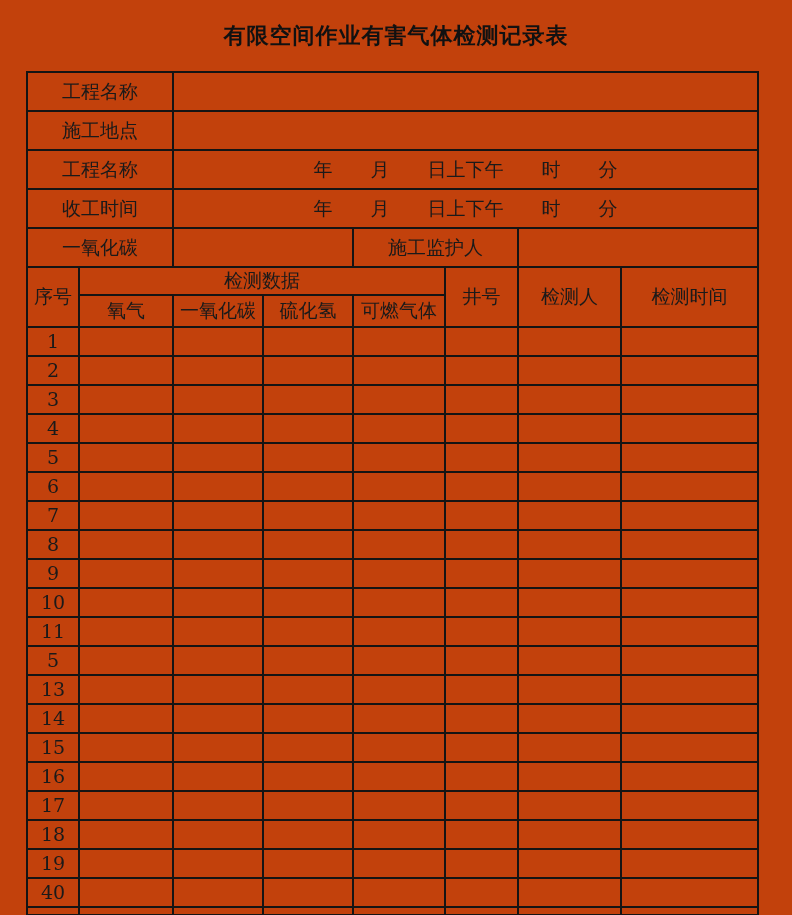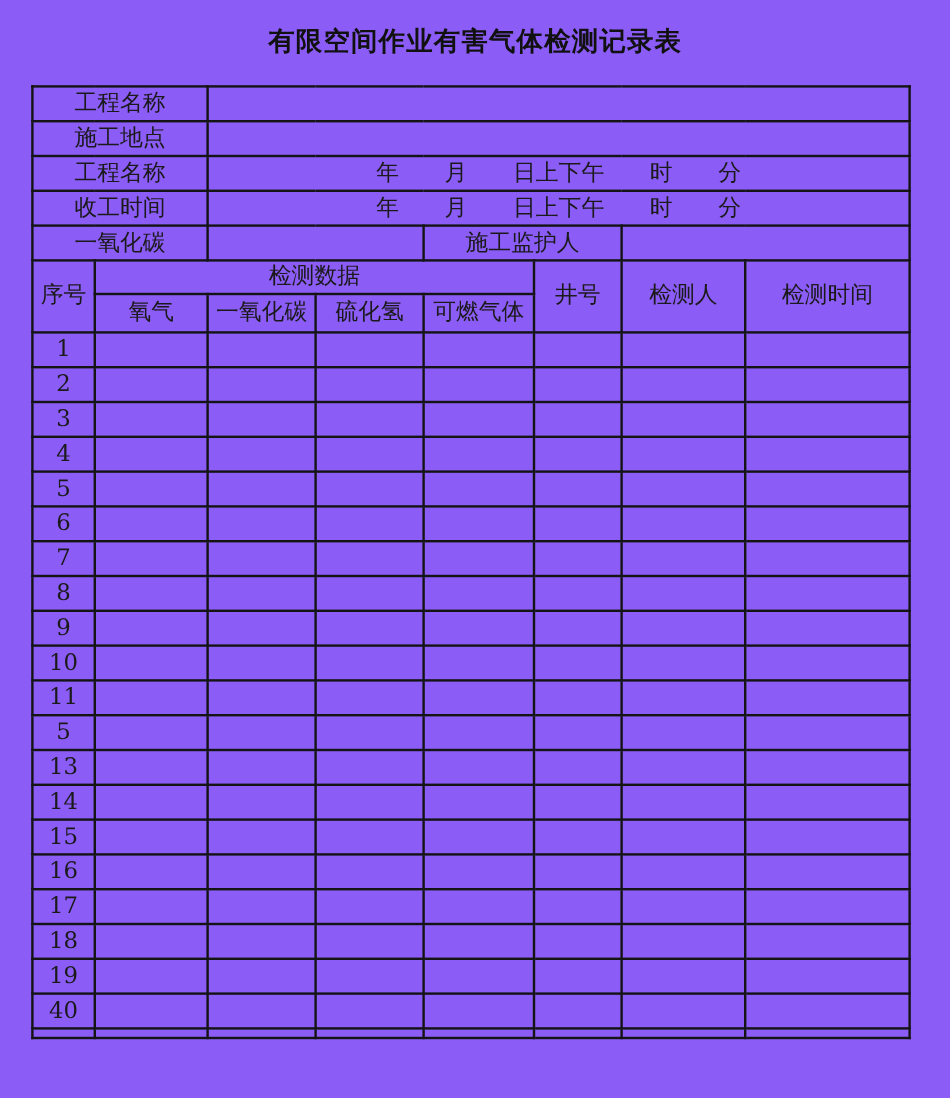--- a/index.html
+++ b/index.html
@@ -9,21 +9,21 @@
     height: 915px;
     background: #ffffff;
     font-family: "DejaVu Serif", "Liberation Serif", serif;
     color: #1a1a1a;
     overflow: hidden;
   }
   .sheet {
     position: relative;
     width: 792px;
     height: 915px;
-    background: #8b5cf6;
+    background: #c2410c;
     overflow: hidden;
   }
   .doc-title {
     position: absolute;
     top: 22px;
     left: 0;
     width: 100%;
     margin: 0;
     text-align: center;
     font-size: 22px;
@@ -45,21 +45,21 @@
     padding: 0;
     font-size: 19px;
     font-weight: normal;
     text-align: center;
     vertical-align: middle;
     line-height: 1.15;
     color: #1a1a1a;
     overflow: hidden;
     white-space: nowrap;
   }
-  tr.info-row  { height: 29px; }
+  tr.info-row  { height: 39px; }
   tr.hdr-row-1 { height: 28px; margin-top: 36px; }
   tr.hdr-row-2 { height: 32px; }
   tr.data-row  { height: 29px; }
   tr.data-row-partial { height: 8px; }
 </style>
 </head>
 <body>
 
 <div class="sheet">
 

